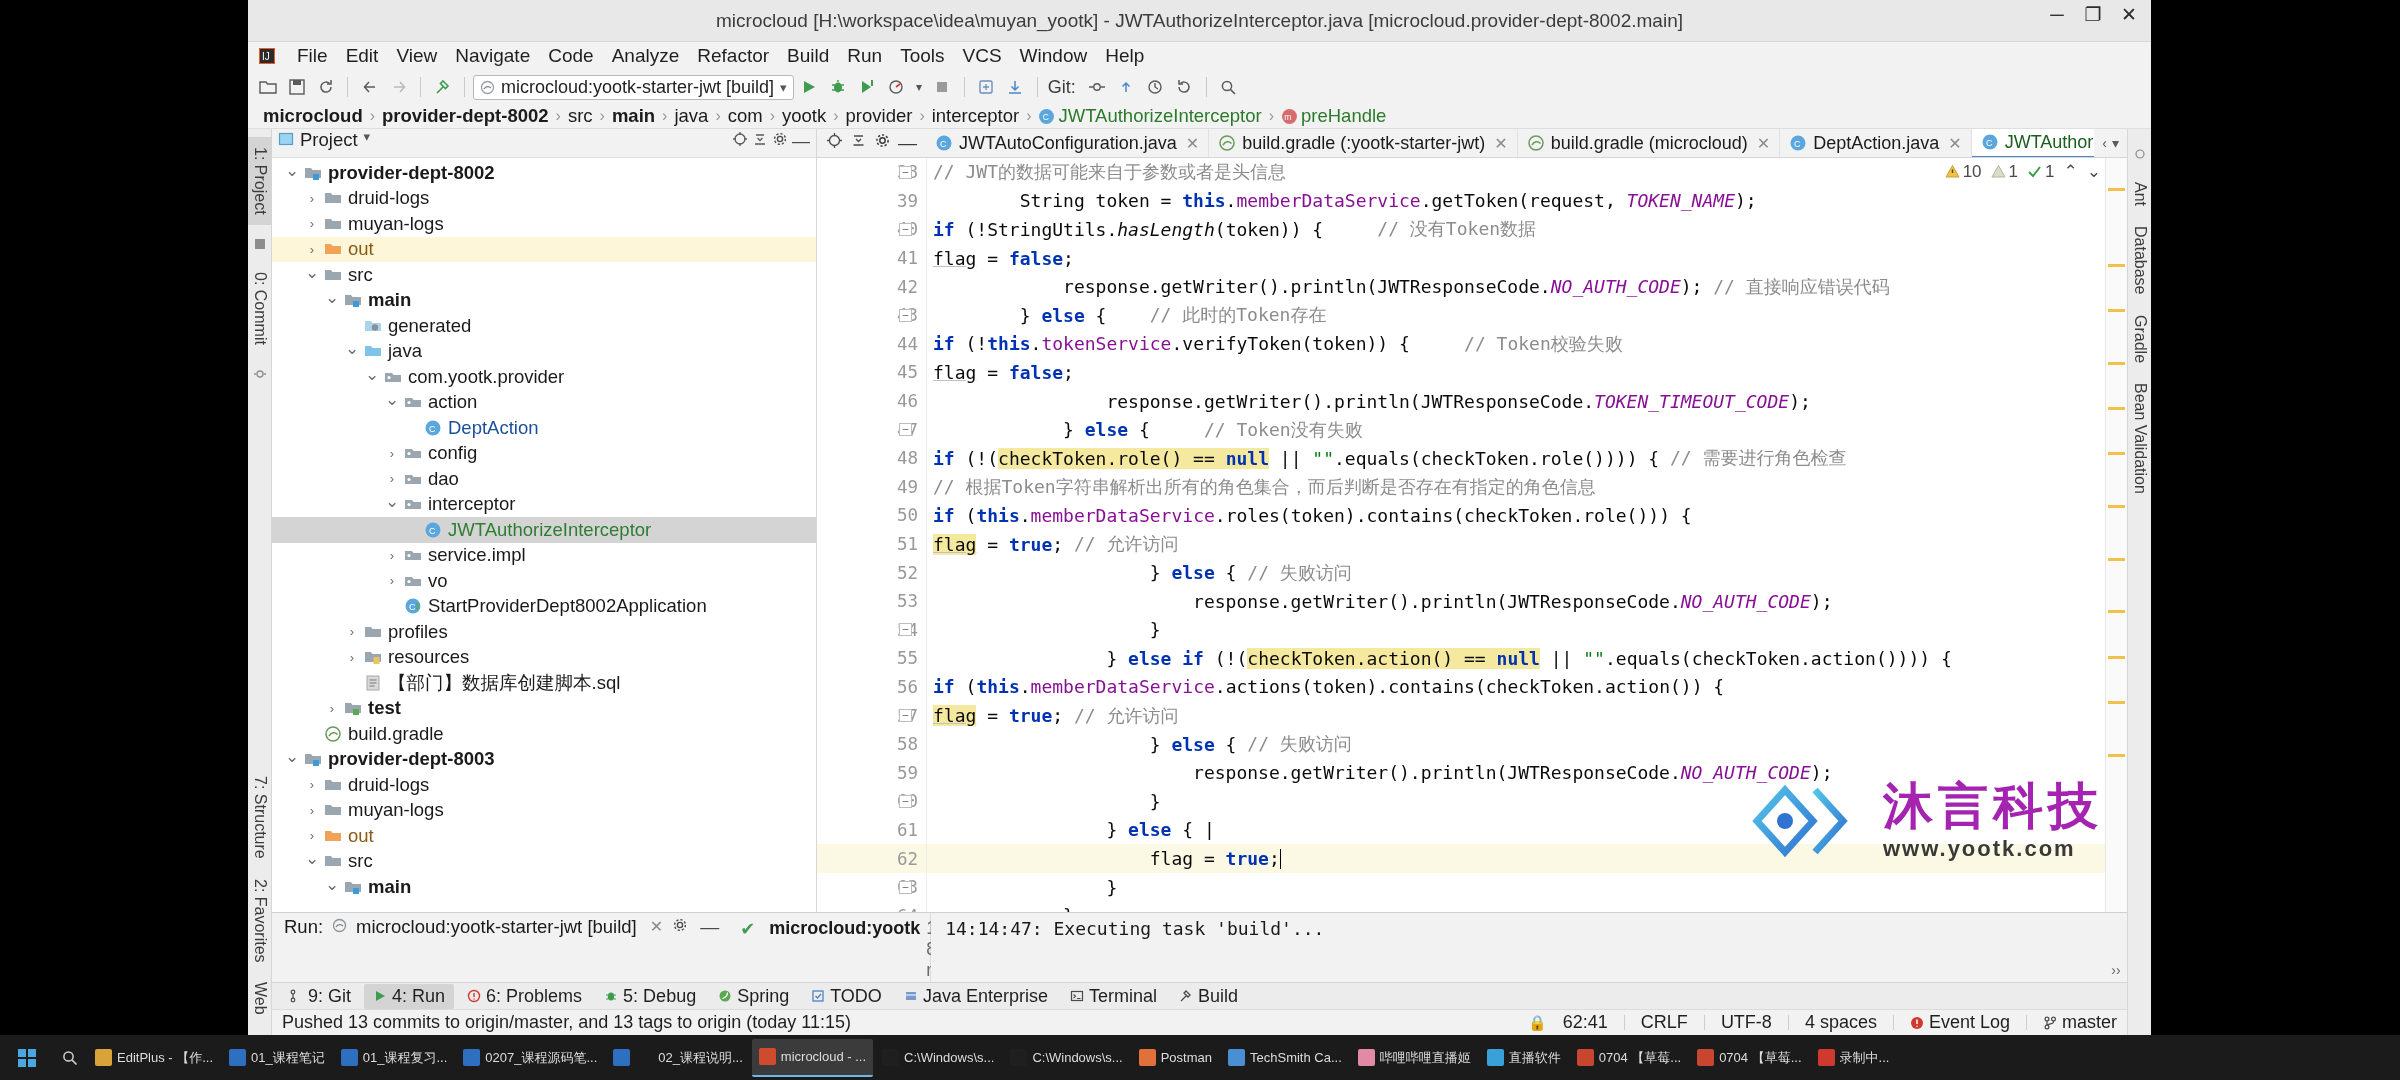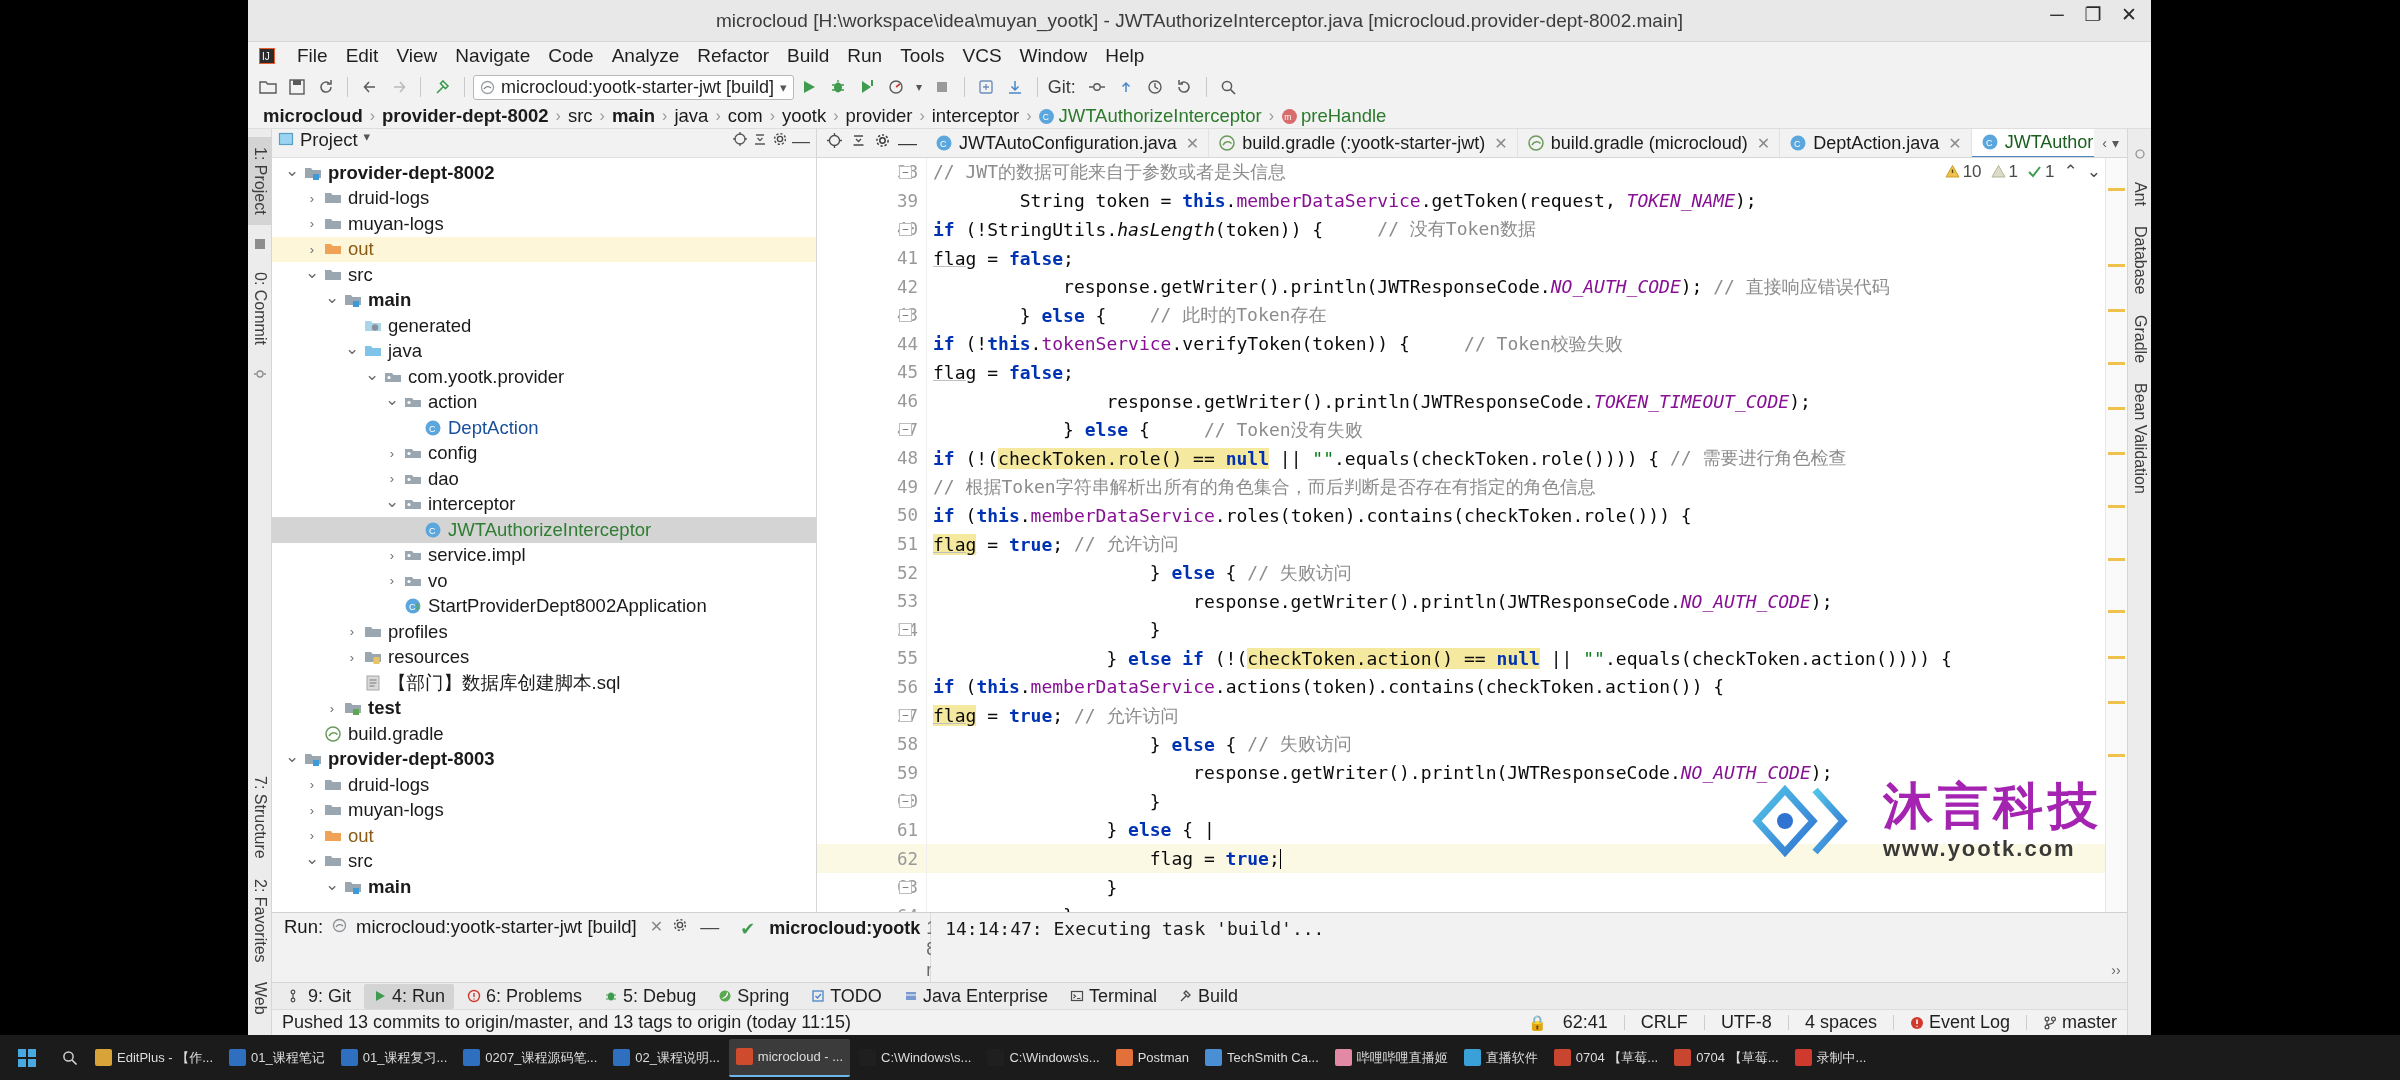--- a/index.html
+++ b/index.html
@@ -1100,21 +1100,21 @@
         <div class="tbtn">
           <span class="tsq" style="background: rgb(47, 111, 192);"></span>
           <span style="overflow: hidden; text-overflow: ellipsis; white-space: nowrap;">01_课程复习...</span>
         </div>
         <div class="tbtn">
           <span class="tsq" style="background: rgb(47, 111, 192);"></span>
           <span style="overflow: hidden; text-overflow: ellipsis; white-space: nowrap;">0207_课程源码笔...</span>
         </div>
         <div class="tbtn">
           <span class="tsq" style="background: rgb(47, 111, 192);"></span>
-          <span style="overflow: hidden; text-overflow: ellipsis; white-space: nowrap;">02_课程说明...</span>
+          <span style="overflow: hidden; text-overflow: ellipsis; white-space: nowrap; margin-left: 23px;">02_课程说明...</span>
         </div>
         <div class="tbtn act">
           <span class="tsq" style="background: rgb(207, 75, 46);"></span>
           <span style="overflow: hidden; text-overflow: ellipsis; white-space: nowrap;">microcloud - ...</span>
         </div>
         <div class="tbtn">
           <span class="tsq" style="background: rgb(31, 31, 31);"></span>
           <span style="overflow: hidden; text-overflow: ellipsis; white-space: nowrap;">C:\Windows\s...</span>
         </div>
         <div class="tbtn">

